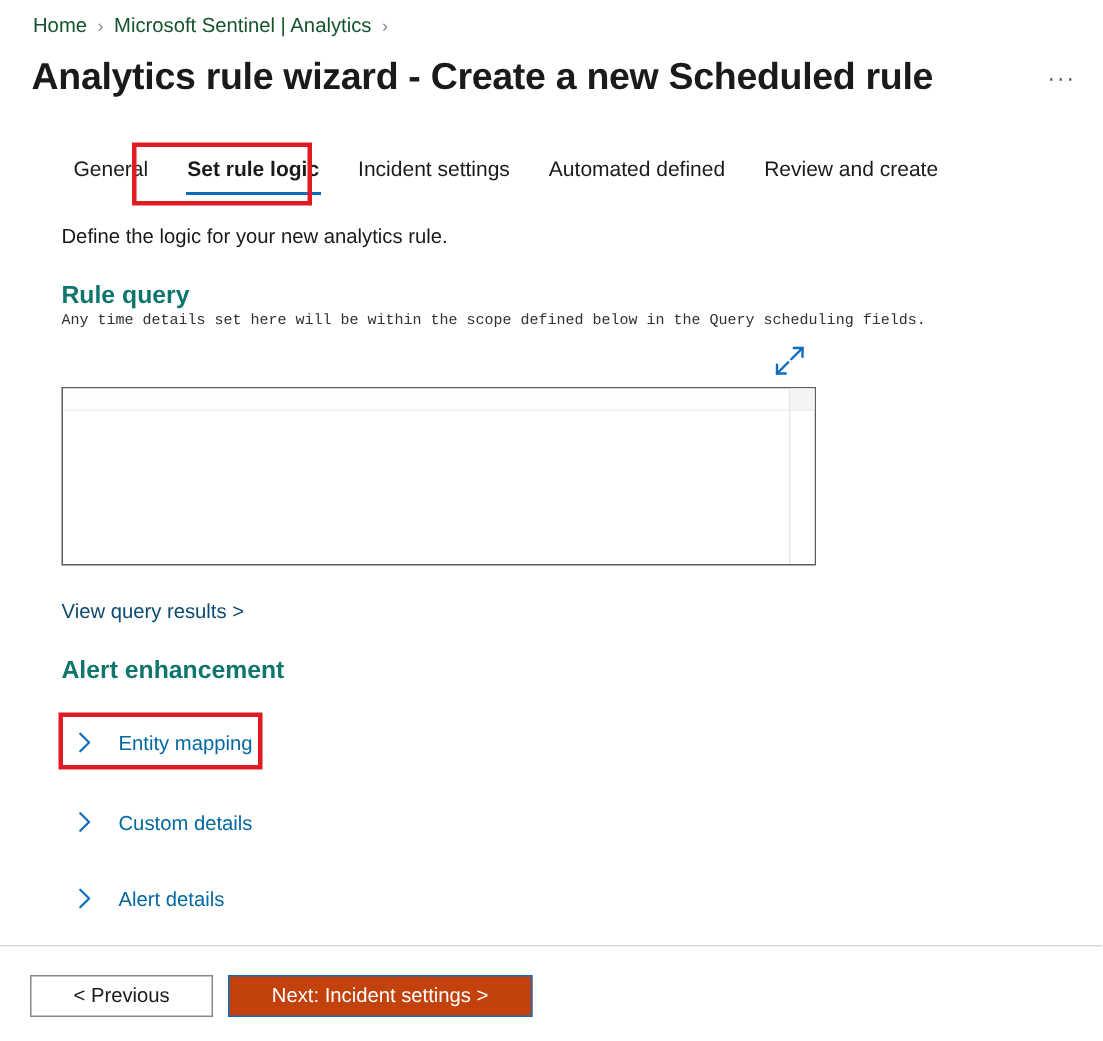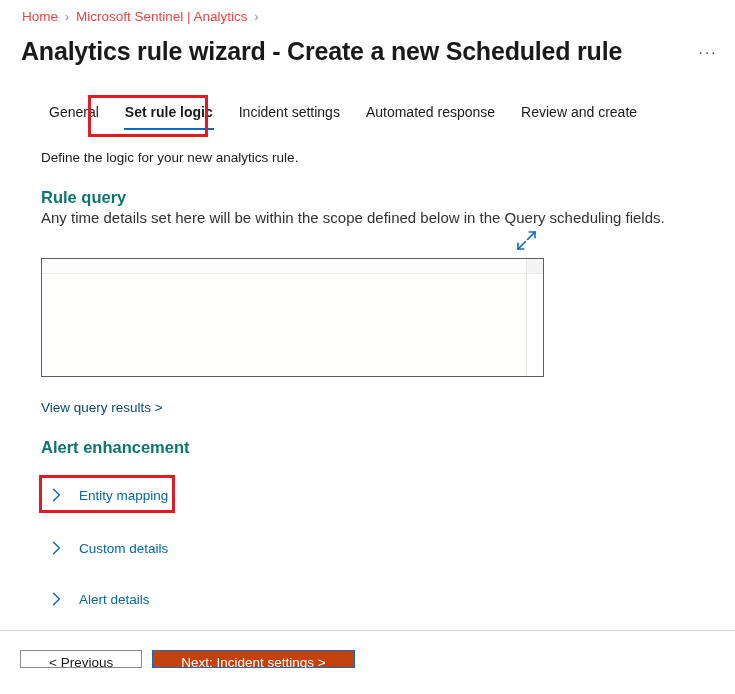--- a/index.html
+++ b/index.html
@@ -21,21 +21,21 @@
   .breadcrumb {
     position: absolute;
     left: 22px;
     top: 9px;
     font-size: 13.5px;
     display: flex;
     align-items: center;
     white-space: nowrap;
   }
   .crumb-link {
-    color: #ef4444;
+    color: #14532d;
     cursor: pointer;
   }
   .crumb-sep {
     color: #8a8886;
     margin: 0 7px;
     font-size: 12px;
     font-weight: 400;
   }
 
   
@@ -128,22 +128,23 @@
     font-weight: 700;
     color: #0f766e;
   }
   #rule-query-head { left: 41px; top: 188px; }
   #alert-enh-head  { left: 41px; top: 438px; }
 
   .section-sub {
     position: absolute;
     left: 41px;
     top: 209px;
-    font-size: 15px;
+    font-size: 10px;
     color: #323130;
+    font-family: Liberation Mono, monospace;
   }
 
   
   .expand-icon {
     position: absolute;
     left: 514px;
     top: 230px;
     width: 24px;
     height: 22px;
     cursor: pointer;
@@ -245,21 +246,21 @@
     position: absolute;
     left: 20px;
     top: 650px;
     display: flex;
     align-items: center;
     gap: 10px;
   }
   .btn {
     font-family: "Liberation Sans", sans-serif;
     font-size: 13.5px;
-    height: 18px;
+    height: 28px;
     line-height: 24px;
     padding: 0 28px;
     box-sizing: border-box;
     cursor: pointer;
     white-space: nowrap;
   }
   .btn-secondary {
     background: #ffffff;
     border: 1px solid #8a8886;
     color: #1b1a19;
@@ -292,21 +293,21 @@
   <div class="tab">
     <span>General</span>
   </div>
   <div class="tab selected">
     <span>Set rule logic</span>
   </div>
   <div class="tab">
     <span>Incident settings</span>
   </div>
   <div class="tab">
-    <span>Automated response</span>
+    <span>Automated defined</span>
   </div>
   <div class="tab">
     <span>Review and create</span>
   </div>
 </div>
 
 <div class="hl-box" id="hl-tab"></div>
 
 <div class="intro">Define the logic for your new analytics rule.</div>
 

